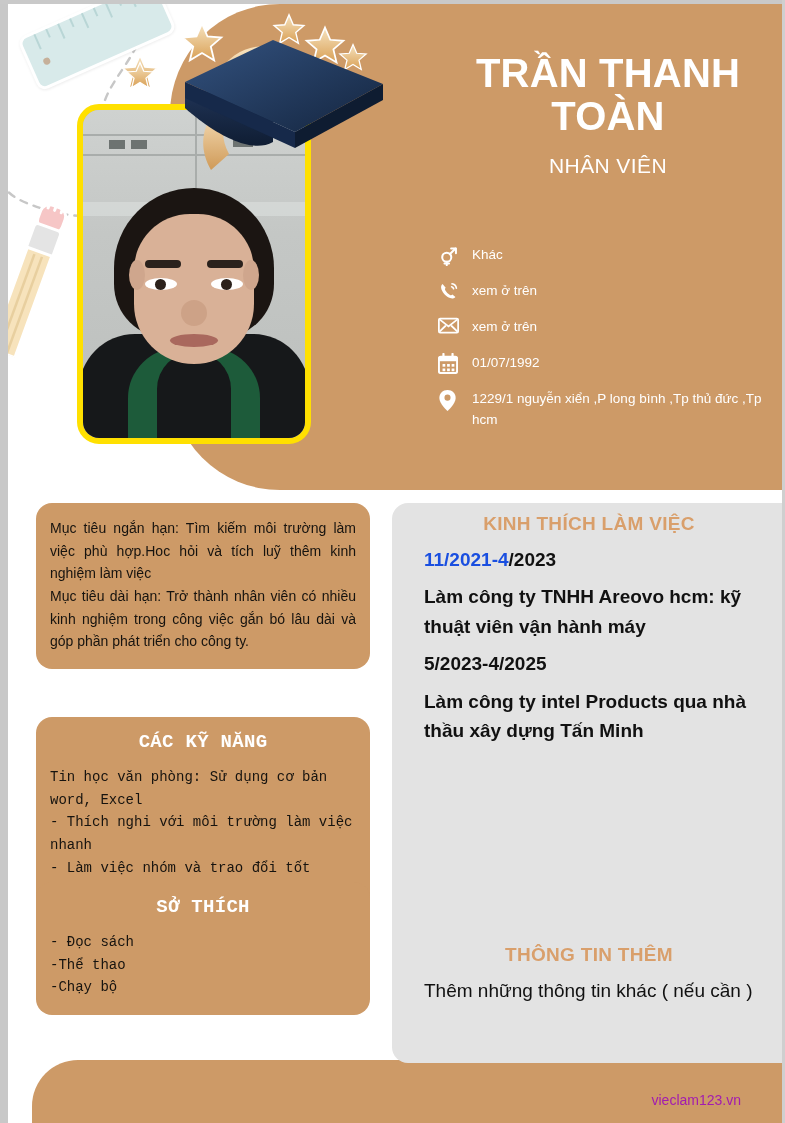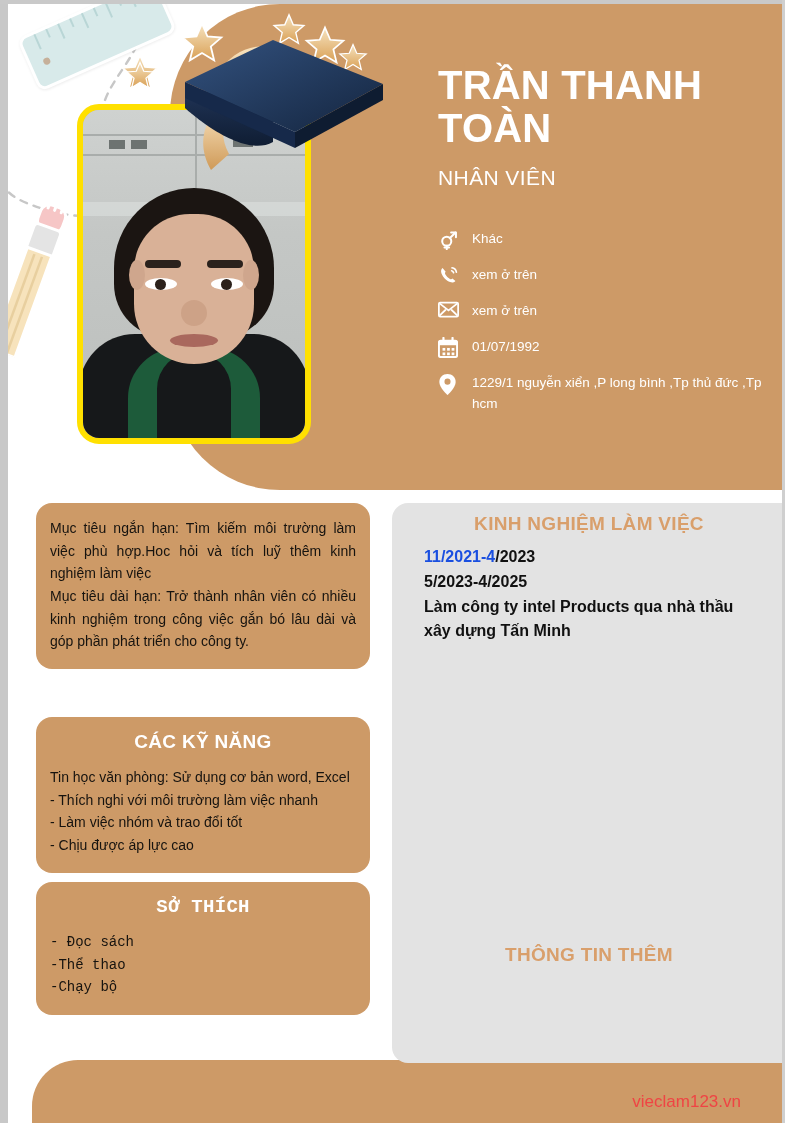--- a/index.html
+++ b/index.html
@@ -75,77 +75,77 @@
   .mouth{ position:absolute; left:50%; top:224px; transform:translateX(-50%);
      width:48px; height:13px; background:#a9685d; border-radius:50%; }
   .shirt{ position:absolute; left:50%; bottom:-6px; transform:translateX(-50%);
      width:230px; height:110px; background:#16181a; border-radius:56px 56px 0 0; }
   .collar{ position:absolute; left:50%; bottom:-6px; transform:translateX(-50%);
      width:132px; height:96px; background:#1d5b3a; border-radius:50px 50px 0 0; }
   .collar-v{ position:absolute; left:50%; bottom:-6px; transform:translateX(-50%);
      width:74px; height:92px; background:#16181a; border-radius:40px 40px 0 0; }
 
   
-  .hdr-text{ position:absolute; left:438px; top:64px; width:340px; z-index:20; }
+  .hdr-text{ position:absolute; left:438px; top:52px; width:340px; z-index:20;text-align:center; }
   .name{
     font-size:40px; font-weight:700; color:#ffffff;
     line-height:1.08; letter-spacing:.2px;
   }
   .role{ font-size:21px; color:#ffffff; margin-top:16px; letter-spacing:.4px; }
 
-  .contacts{ position:absolute; left:438px; top:228px; width:340px; z-index:20; }
+  .contacts{ position:absolute; left:438px; top:244px; width:340px; z-index:20; }
   .crow{ display:flex; align-items:flex-start; margin-bottom:14px; }
   .cicon{ width:34px; flex:0 0 34px; display:flex; justify-content:flex-start;
           align-items:flex-start; padding-top:1px; }
   .ctext{ font-size:13.5px; color:#ffffff; line-height:1.55; padding-top:1px; }
 
   
   .card{
     position:absolute; left:36px; width:334px;
     background:#cd9a67; border-radius:16px; z-index:20;
     padding:14px 14px 16px;
   }
   .card h2{
     text-align:center; color:#ffffff; font-size:19px; font-weight:700;
     letter-spacing:.3px; margin-bottom:13px;
   }
   .card p{ font-size:14px; color:#16130f; line-height:1.62; text-align:justify; }
   .card p.nojust{ text-align:left; }
 
   #card-goal{ top:503px; }
-  #card-skill{ top:717px; }
+  #card-skill{ top:717px;font-family:Liberation Mono, monospace; }
   #card-hobby{ top:882px;font-family:Liberation Mono, monospace; }
 
   
   .right-panel{
     position:absolute; left:392px; top:503px; width:393px; height:560px;
     background:#e3e3e3; border-top-left-radius:16px; border-bottom-left-radius:16px;
     z-index:18;
   }
   .rsec{ position:absolute; left:32px; width:330px; }
   .rsec h2{
     text-align:center; color:#d99f6b; font-size:19px; font-weight:700;
     letter-spacing:.3px; margin-bottom:10px;
   }
-  .rsec .line{ font-size:16px; color:#111111; font-weight:700; line-height:1.55; }
+  .rsec .line{ font-size:19px; color:#111111; font-weight:700; line-height:1.55;margin-top:8px; }
   .rsec .line.normal{ font-weight:400; }
   .blue{ color:#1a4fe0; }
 
   #sec-exp{ top:10px; }
   #sec-edu{ top:292px; }
   #sec-more{ top:441px; }
 
   
   .bottom-shape{
     position:absolute; left:32px; top:1060px; width:753px; height:63px;
     background:#cd9a67; border-top-left-radius:46px; z-index:15;
   }
   .watermark{
     position:absolute; right:44px; top:1092px; z-index:40;
-    font-size:17px; color:#ef4444;
+    font-size:14px; color:#a21caf;
   }
 </style>
 </head>
 <body>
 
 <div class="page">
 
   <div class="header-shape"></div>
   <div class="header-fill-right"></div>
 
@@ -331,29 +331,31 @@
         </svg>
       </span>
       <span class="ctext">1229/1 nguyễn xiển ,P long bình ,Tp thủ đức ,Tp hcm</span>
     </div>
 
   </div>
 
   <div class="right-panel">
 
     <div class="rsec" id="sec-exp">
-      <h2>KINH NGHIỆM LÀM VIỆC</h2>
+      <h2>KINH THÍCH LÀM VIỆC</h2>
       <div class="line"><span class="blue">11/2021-4</span><span>/2023</span></div>
+      <div class="line">Làm công ty TNHH Areovo hcm: kỹ thuật viên vận hành máy</div>
       <div class="line">5/2023-4/2025</div>
       <div class="line">Làm công ty intel Products qua nhà thầu xây dựng Tấn Minh</div>
     </div>
 
 
     <div class="rsec" id="sec-more">
       <h2>THÔNG TIN THÊM</h2>
+      <div class="line normal">Thêm những thông tin khác ( nếu cần )</div>
     </div>
 
   </div>
 
   <div class="card" id="card-goal">
     <p>Mục tiêu ngắn hạn: Tìm kiếm môi trường làm việc phù hợp.Hoc hỏi và tích luỹ thêm kinh nghiệm làm việc</p>
     <p>Mục tiêu dài hạn: Trở thành nhân viên có nhiều kinh nghiệm trong công việc gắn bó lâu dài và góp phần phát triển cho công ty.</p>
   </div>
 
   <div class="card" id="card-skill">

